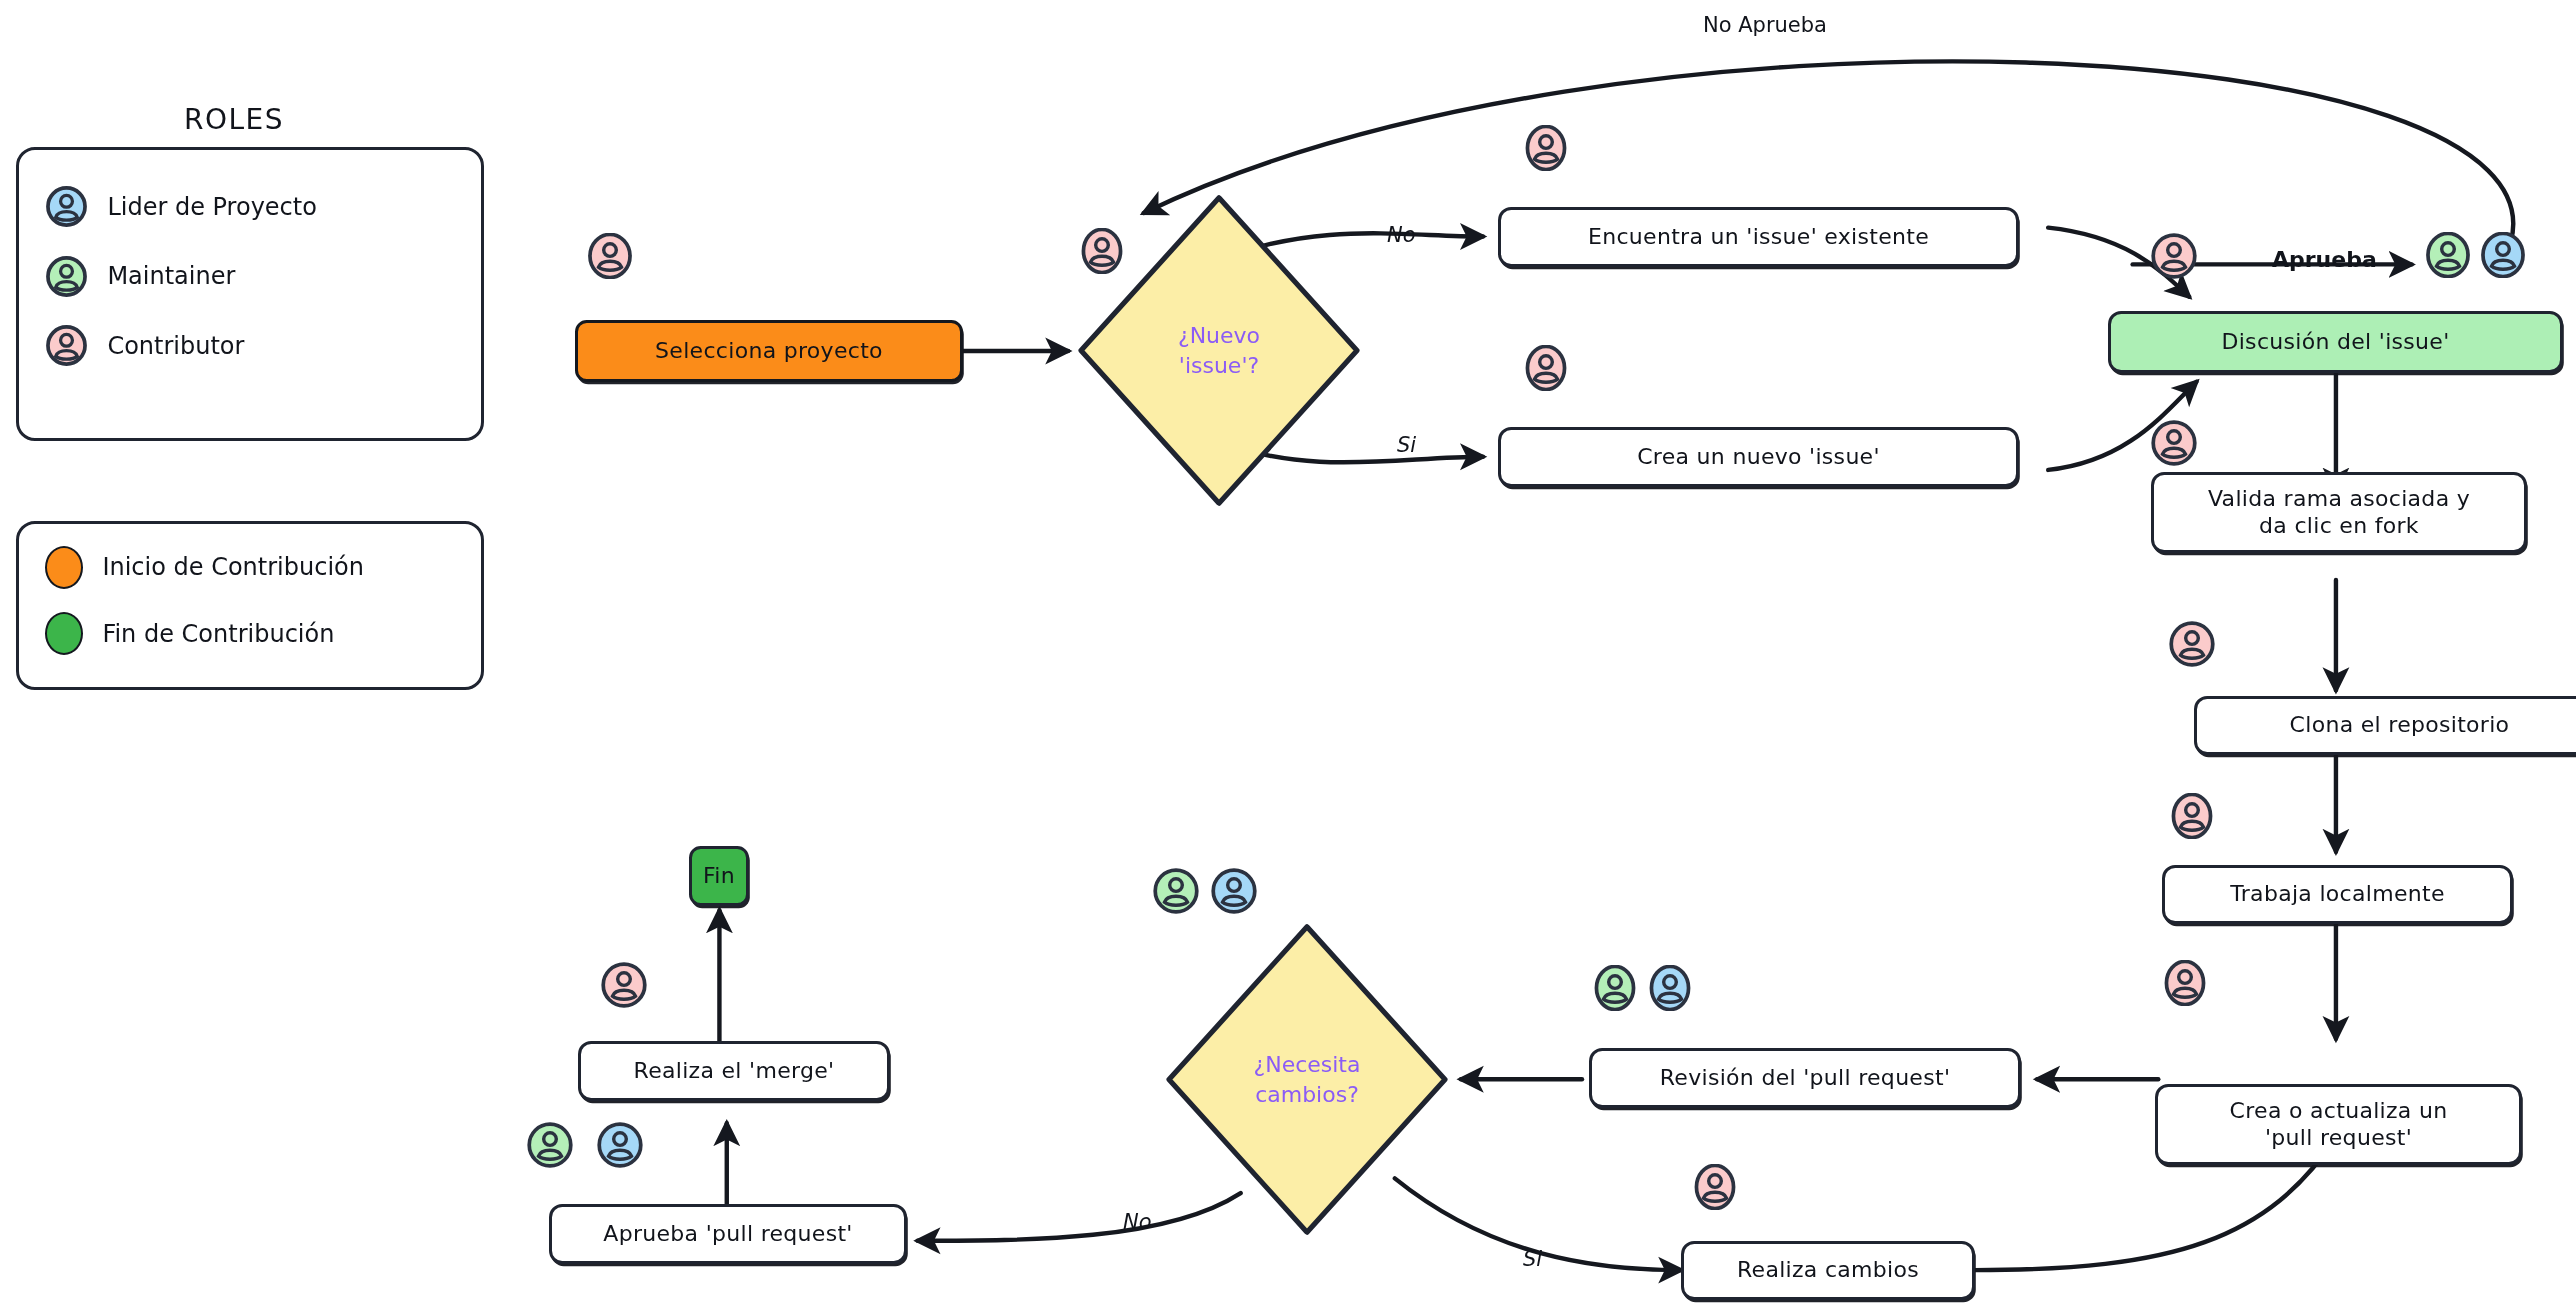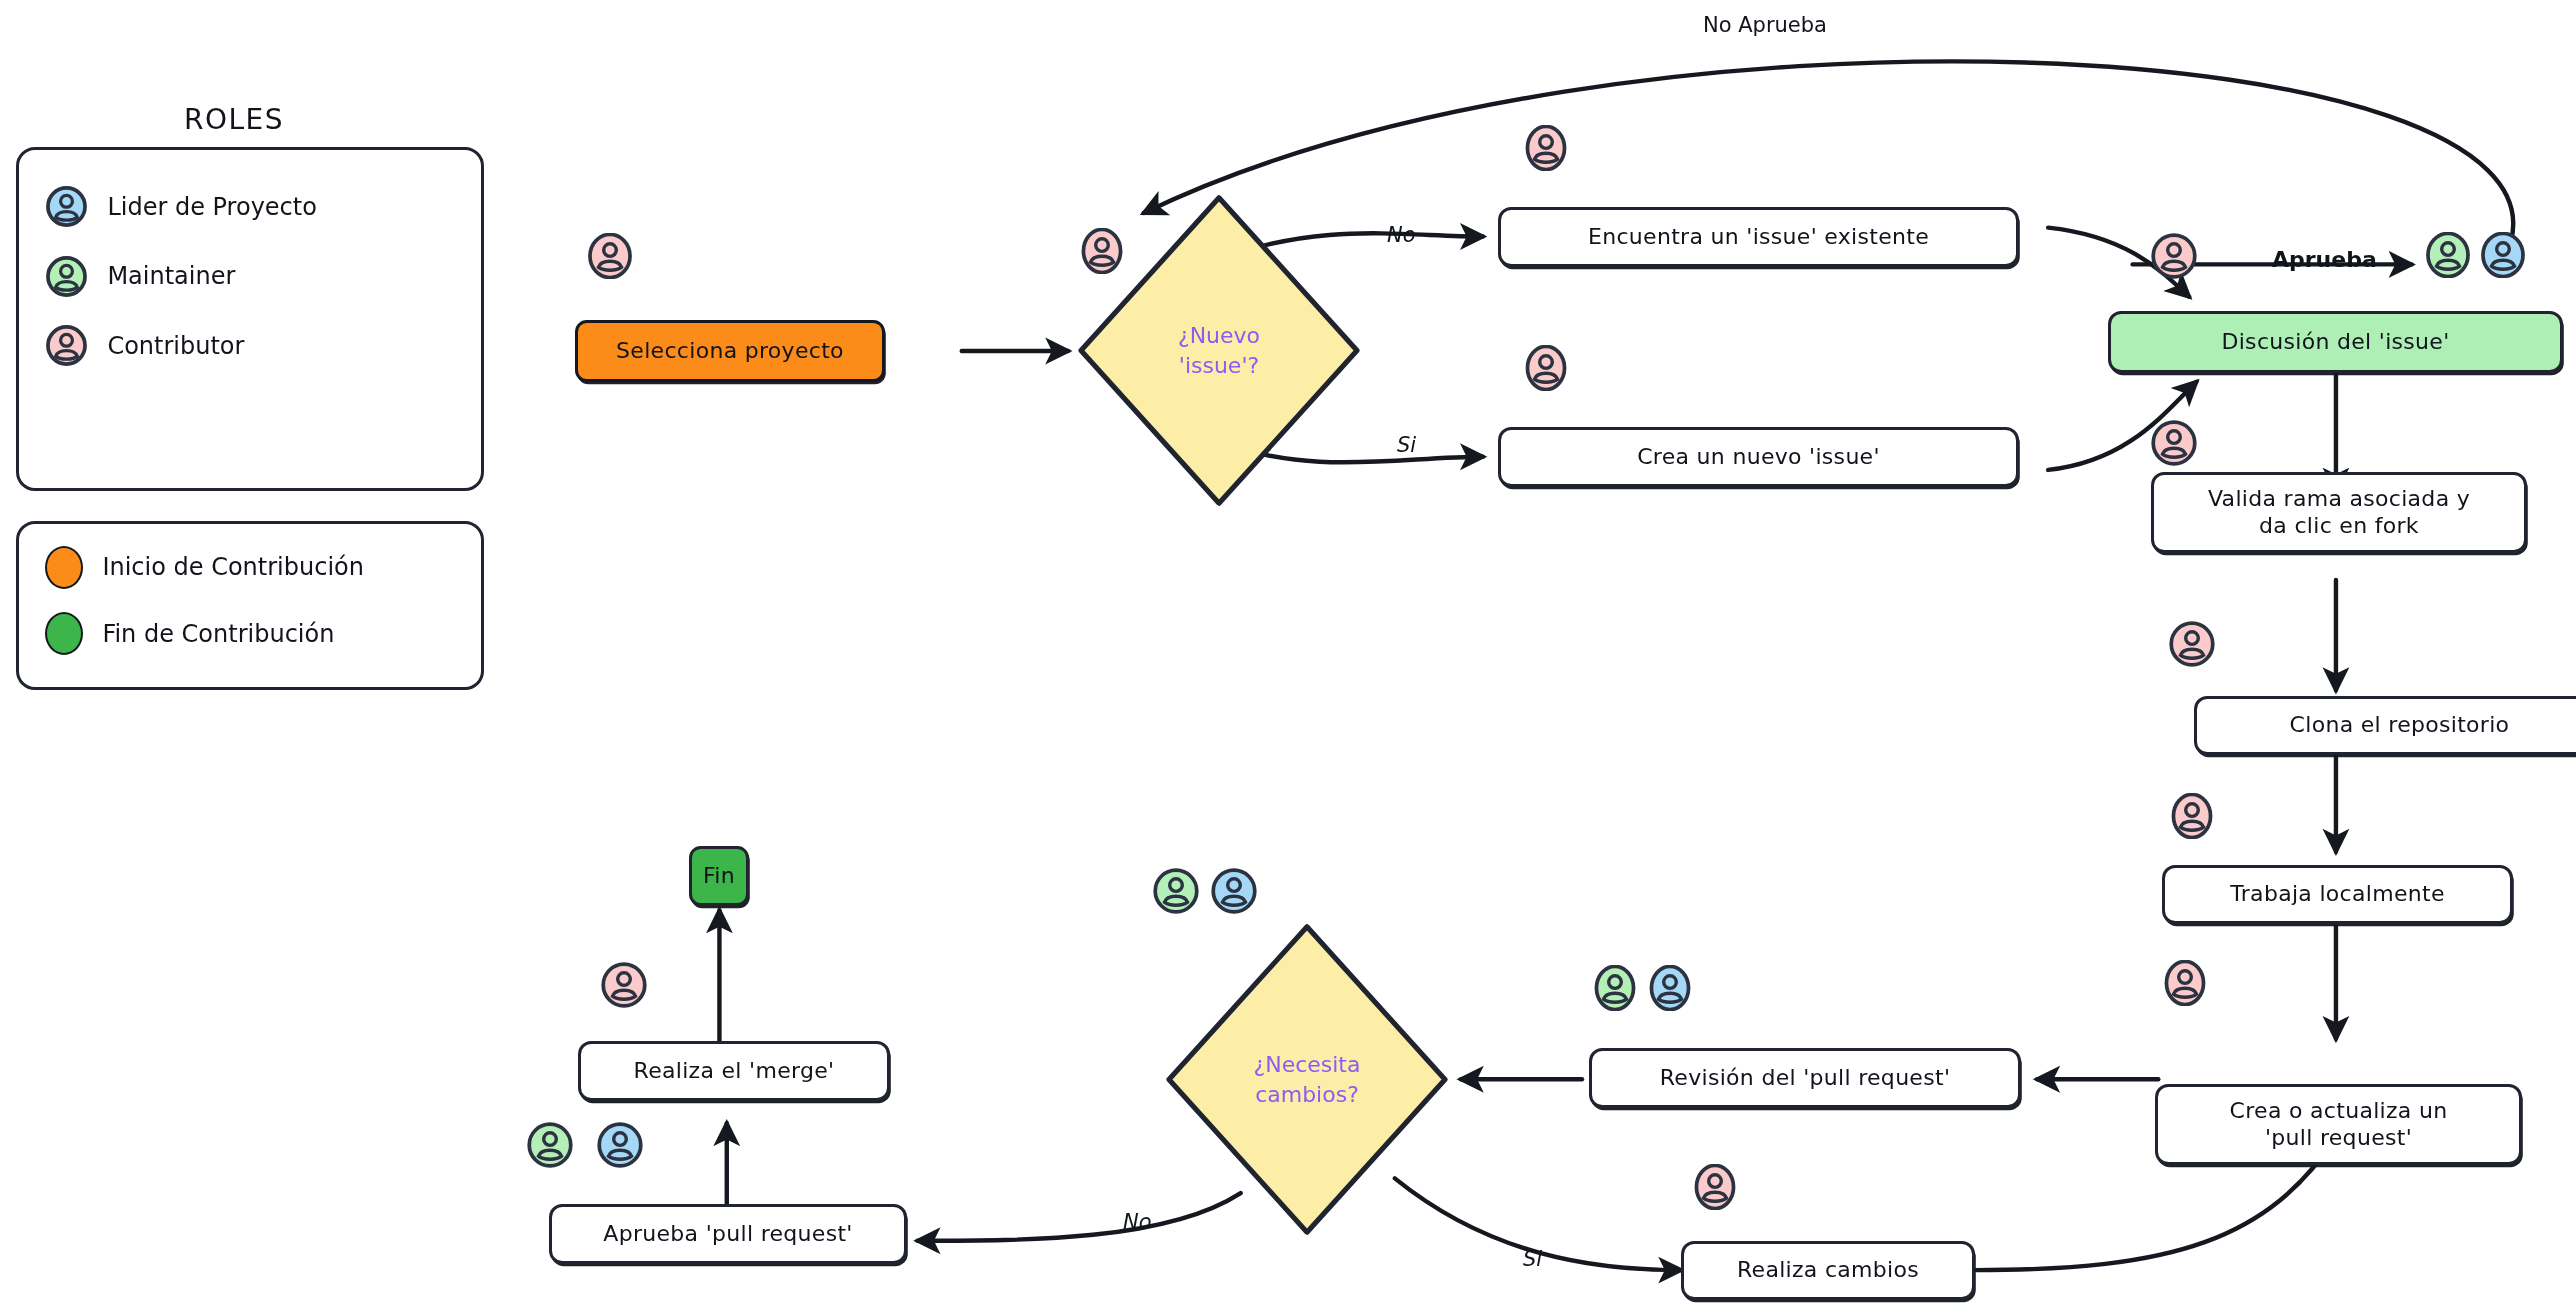--- a/index.html
+++ b/index.html
@@ -178,21 +178,21 @@
       <path d="M1690,1625 C1590,1690 1400,1690 1250,1690"></path>
 
       <path d="M990,1645 L990,1530"></path>
 
       <path d="M980,1420 L980,1240"></path>
     </g>
   </svg>
 
   <div class="legend-title" style="left:184px; top:103px;">ROLES</div>
 
-  <div class="legend-box" style="left:16px; top:147px; width:468px; height:344px; padding:20.6px 26.4px;">
+  <div class="legend-box" style="left:16px; top:147px; width:468px; height:294px; padding:20.6px 26.4px;">
     <div class="legend-row" style="margin-top:13.2px;">
       <span class="legend-av">
         <svg viewBox="0 0 58 58" width="43" height="43">
           <circle cx="29" cy="29" r="25" fill="#A5D8F7" stroke="#2b3240" stroke-width="5"></circle>
           <circle cx="29" cy="22" r="8" fill="none" stroke="#2b3240" stroke-width="4.4"></circle>
           <path d="M14.5,43.5 C18,33.5 40,33.5 43.5,43.5 C38,48.8 20,48.8 14.5,43.5 Z" fill="none" stroke="#2b3240" stroke-width="4.4"></path>
         </svg>
       </span>
       <span class="ltext">Lider de Proyecto</span>
     </div>
@@ -230,21 +230,21 @@
   </div>
 
   <div class="avatar" style="left:587px; top:233px;">
     <svg viewBox="0 0 62 62" width="46" height="46">
       <ellipse cx="31" cy="31" rx="27" ry="29" fill="#FBCBCB" stroke="#2b3240" stroke-width="5"></ellipse>
       <circle cx="31" cy="23" r="8.5" fill="none" stroke="#2b3240" stroke-width="4.6"></circle>
       <path d="M15.5,46 C19,35.5 43,35.5 46.5,46 C40,51.5 22,51.5 15.5,46 Z" fill="none" stroke="#2b3240" stroke-width="4.6"></path>
     </svg>
   </div>
 
-  <div class="node start" style="left:575px; top:320px; width:310px; height:62px;">
+  <div class="node start" style="left:575px; top:320px; width:388px; height:62px;">
     <span class="lbl">Selecciona proyecto</span>
   </div>
 
   <div class="avatar" style="left:1079px; top:228px;">
     <svg viewBox="0 0 62 62" width="46" height="46">
       <ellipse cx="31" cy="31" rx="25" ry="29" fill="#FBCBCB" stroke="#2b3240" stroke-width="5"></ellipse>
       <circle cx="31" cy="23" r="8.5" fill="none" stroke="#2b3240" stroke-width="4.6"></circle>
       <path d="M15.5,46 C19,35.5 43,35.5 46.5,46 C40,51.5 22,51.5 15.5,46 Z" fill="none" stroke="#2b3240" stroke-width="4.6"></path>
     </svg>
   </div>

